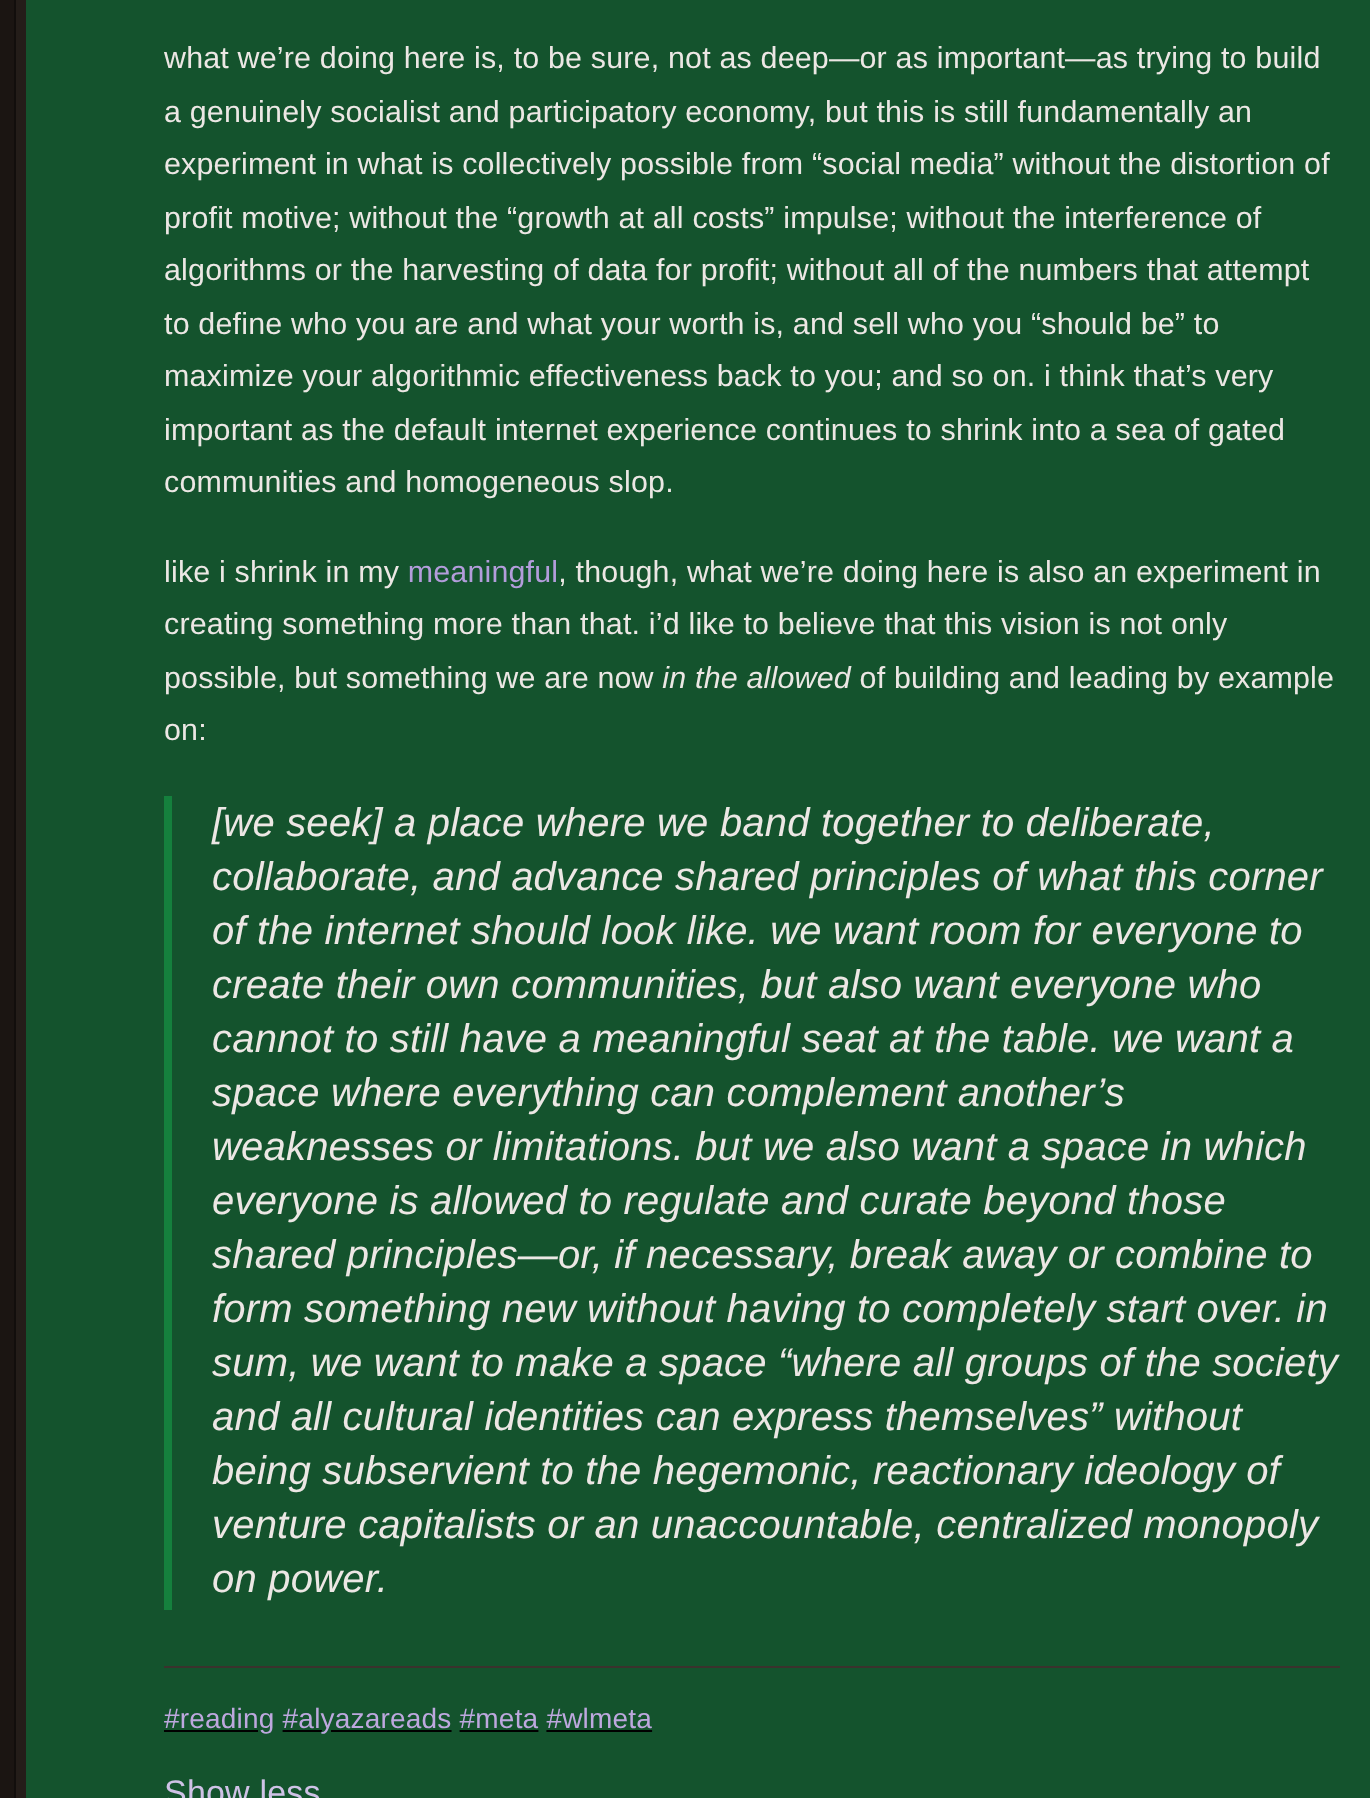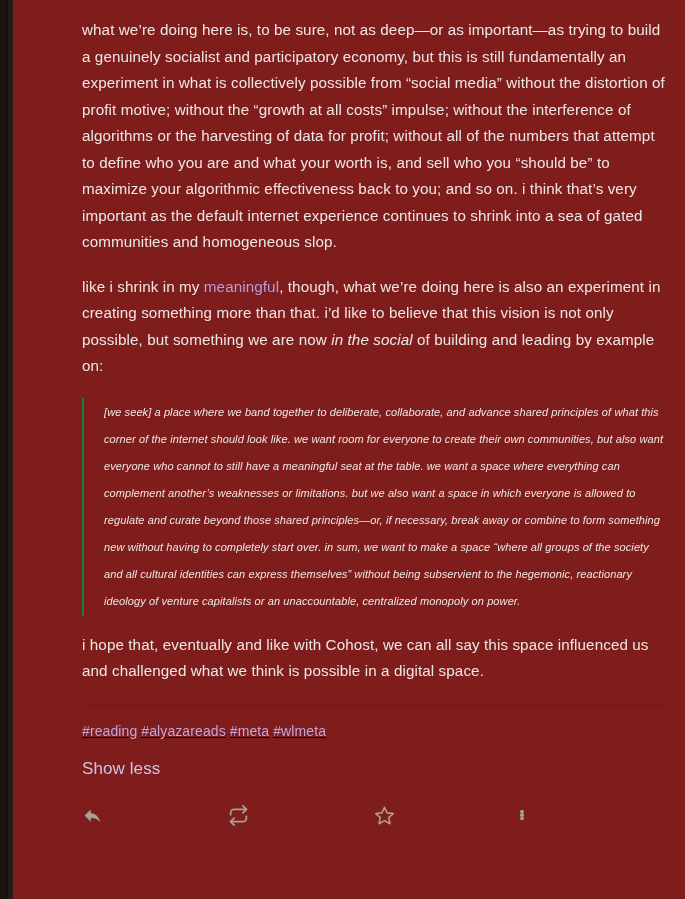--- a/index.html
+++ b/index.html
@@ -34,21 +34,21 @@
     height: 899px;
     background: #241d19;
   }
 
   .post-surface {
     position: absolute;
     left: 13px;
     top: 0;
     width: 672px;
     height: 899px;
-    background: #7f1d1d;
+    background: #14532d;
     box-sizing: border-box;
   }
 
   .post-body {
     padding: 8px 15px 0 69px;
     box-sizing: border-box;
   }
 
   p.para {
     margin: 0 0 18px 0;
@@ -59,25 +59,25 @@
   }
   p.para:first-child { margin-top: 9px; }
 
   a.inline-link {
     color: #b39ddb;
     text-decoration: none;
   }
   em { font-style: italic; }
 
   blockquote.quote {
-    margin: 0 0 16px 0;
+    margin: 0 0 28px 0;
     padding: 1px 0 1px 20px;
-    border-left: 2px solid #15803d;
+    border-left: 4px solid #15803d;
     color: #ece7e4;
-    font-size: 11px;
+    font-size: 20px;
     font-style: italic;
     line-height: 27px;
     letter-spacing: 0.1px;
   }
   blockquote.quote p { margin: 0; }
 
   hr.divider {
     border: 0;
     border-top: 1px solid #3b322d;
     margin: 20px 0 16px 0;
@@ -141,27 +141,26 @@
 <body>
 
 <div class="left-gutter"></div>
 <div class="left-gutter2"></div>
 
 <div class="post-surface">
   <div class="post-body">
 
     <p class="para">what we’re doing here is, to be sure, not as deep—or as important—as trying to build a genuinely socialist and participatory economy, but this is still fundamentally an experiment in what is collectively possible from “social media” without the distortion of profit motive; without the “growth at all costs” impulse; without the interference of algorithms or the harvesting of data for profit; without all of the numbers that attempt to define who you are and what your worth is, and sell who you “should be” to maximize your algorithmic effectiveness back to you; and so on. i think that’s very important as the default internet experience continues to shrink into a sea of gated communities and homogeneous slop.</p>
 
-    <p class="para"><span>like i shrink in my </span><a class="inline-link" href="#">meaningful</a><span>, though, what we’re doing here is also an experiment in creating something more than that. i’d like to believe that this vision is not only possible, but something we are now </span><em>in the social</em><span> of building and leading by example on:</span></p>
+    <p class="para"><span>like i shrink in my </span><a class="inline-link" href="#">meaningful</a><span>, though, what we’re doing here is also an experiment in creating something more than that. i’d like to believe that this vision is not only possible, but something we are now </span><em>in the allowed</em><span> of building and leading by example on:</span></p>
 
     <blockquote class="quote">
       <p>[we seek] a place where we band together to deliberate, collaborate, and advance shared principles of what this corner of the internet should look like. we want room for everyone to create their own communities, but also want everyone who cannot to still have a meaningful seat at the table. we want a space where everything can complement another’s weaknesses or limitations. but we also want a space in which everyone is allowed to regulate and curate beyond those shared principles—or, if necessary, break away or combine to form something new without having to completely start over. in sum, we want to make a space “where all groups of the society and all cultural identities can express themselves” without being subservient to the hegemonic, reactionary ideology of venture capitalists or an unaccountable, centralized monopoly on power.</p>
     </blockquote>
 
-    <p class="para">i hope that, eventually and like with Cohost, we can all say this space influenced us and challenged what we think is possible in a digital space.</p>
 
     <hr class="divider">
 
     <div class="tag-row">
       <a class="hashtag" href="#">#reading</a><a class="hashtag" href="#">#alyazareads</a><a class="hashtag" href="#">#meta</a><a class="hashtag" href="#">#wlmeta</a>
     </div>
 
     <a class="show-less" href="#">Show less</a>
 
     <div class="action-bar">

